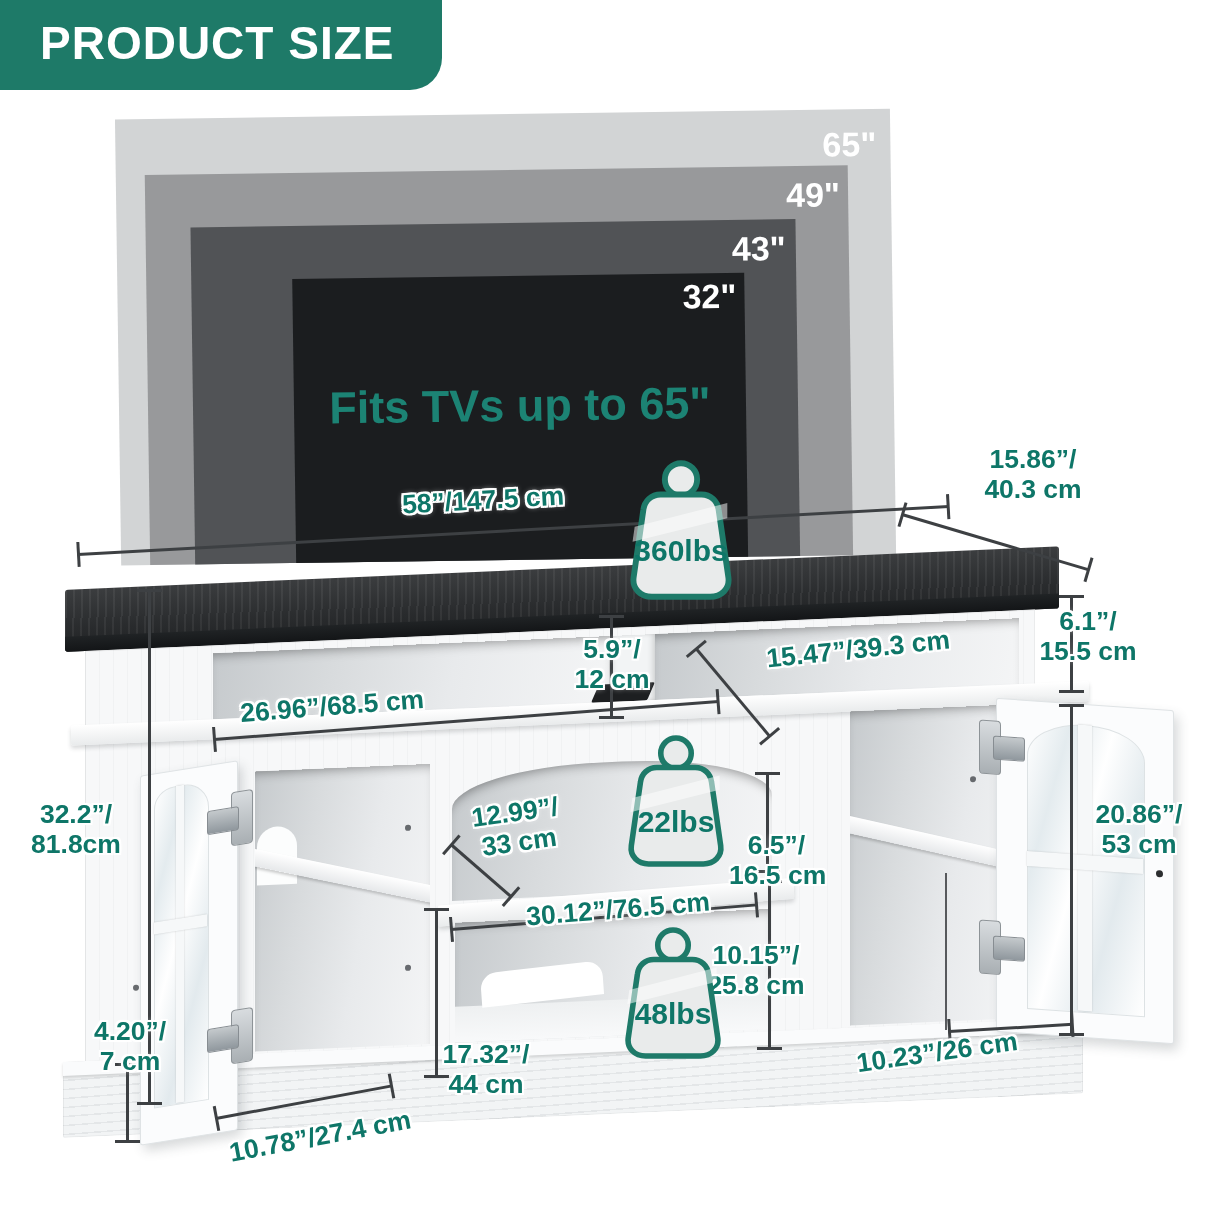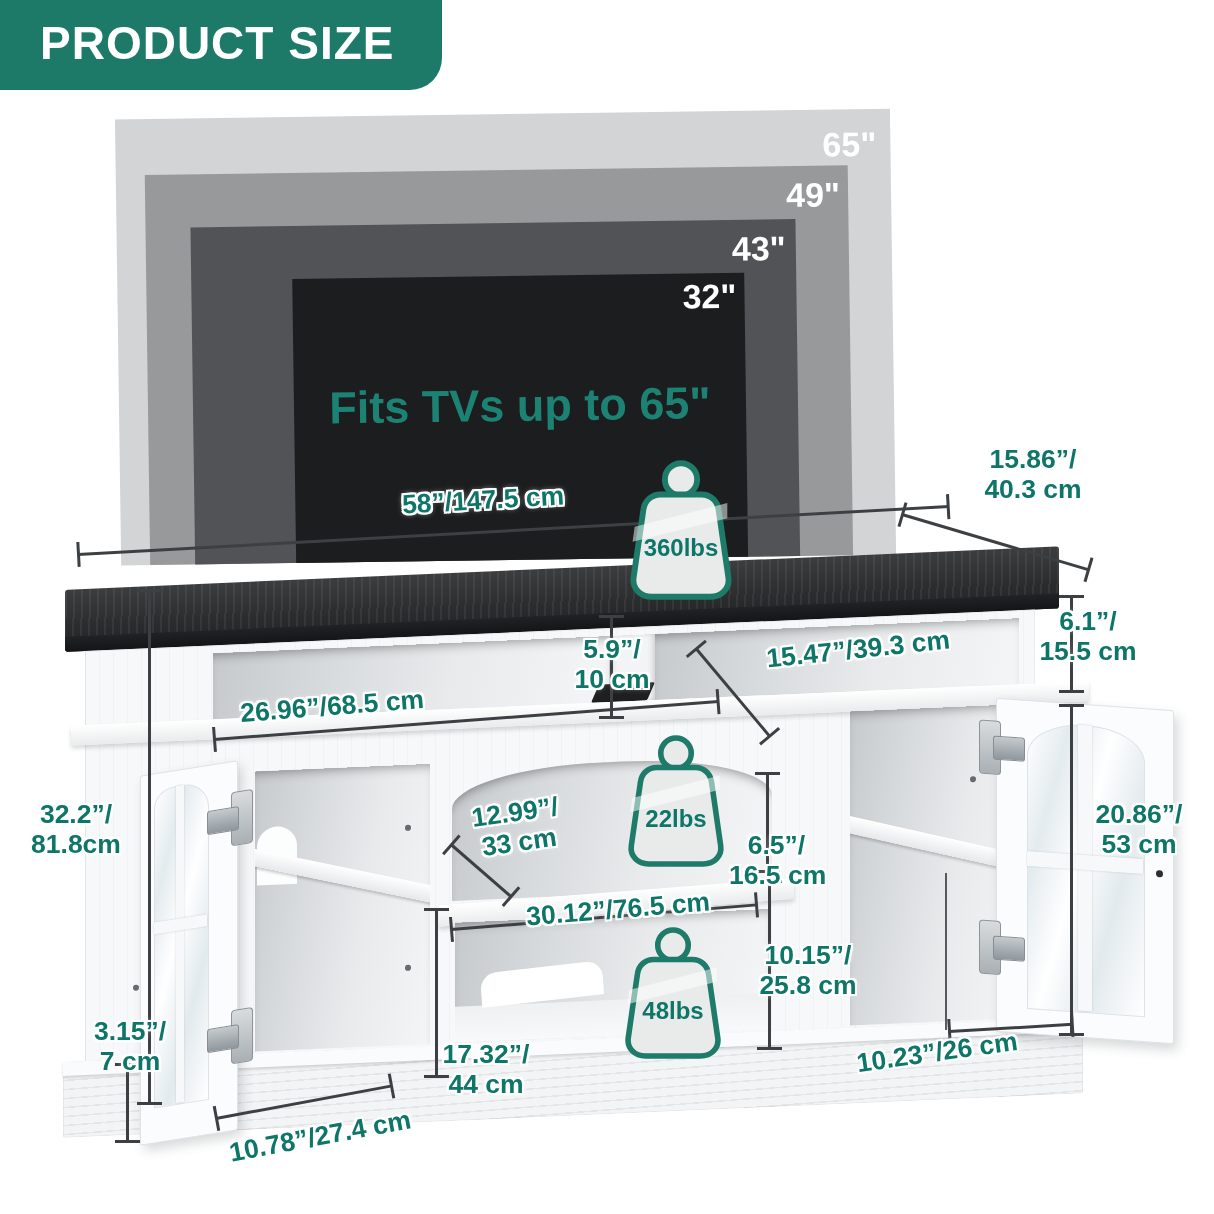--- a/index.html
+++ b/index.html
@@ -101,21 +101,21 @@
     z-index:25;line-height:30px;
     text-shadow:-2px -2px 0 #fff,2px -2px 0 #fff,-2px 2px 0 #fff,2px 2px 0 #fff,
       0 -2px 0 #fff,0 2px 0 #fff,-2px 0 0 #fff,2px 0 0 #fff,0 0 6px #fff;}
   .dlabel.two{text-align:center;}
   .dlabel.two span{display:block;}
 
   
   .badge{position:absolute;z-index:30;}
   .badge svg{position:absolute;left:0;top:0;width:100%;height:100%;}
   .blabel{position:absolute;left:0;right:0;top:53%;text-align:center;
-    color:#0e7668;font-weight:bold;font-size:24px;}
+    color:#0e7668;font-weight:bold;font-size:30px;}
 </style>
 </head>
 <body>
 
 <div class="tvstack">
   <div class="tv tv65">
     <span class="tvlabel" style="right:14px;top:16px;">65"</span>
   </div>
   <div class="tv tv49">
     <span class="tvlabel" style="right:8px;top:10px;">49"</span>
@@ -208,51 +208,51 @@
 <div class="dlabel two" style="left:958px;top:444px;width:150px;">
     <span>15.86”/</span>
     <span>40.3 cm</span>
   </div>
 <div class="dlabel two" style="left:1036px;top:606px;width:104px;">
     <span>6.1”/</span>
     <span>15.5 cm</span>
   </div>
 <div class="dlabel two" style="left:568px;top:634px;width:88px;">
     <span>5.9”/</span>
-    <span>10 cm</span>
+    <span>12 cm</span>
   </div>
 <div class="dlabel" style="left:766px;top:634px;transform:rotate(-6deg);"><span>15.47”/39.3 cm</span></div>
 <div class="dlabel" style="left:240px;top:691px;transform:rotate(-4.4deg);"><span>26.96”/68.5 cm</span></div>
 <div class="dlabel two" style="left:10px;top:799px;width:132px;">
     <span>32.2”/</span>
     <span>81.8cm</span>
   </div>
 <div class="dlabel two" style="left:458px;top:797px;width:118px;transform:rotate(-8deg);">
     <span>12.99”/</span>
     <span>33 cm</span>
   </div>
 <div class="dlabel two" style="left:729px;top:830px;width:95px;">
     <span>6.5”/</span>
     <span>16.5 cm</span>
   </div>
 <div class="dlabel" style="left:526px;top:894px;transform:rotate(-4.7deg);"><span>30.12”/76.5 cm</span></div>
-<div class="dlabel two" style="left:756px;top:940px;width:104px;">
+<div class="dlabel two" style="left:704px;top:940px;width:104px;">
     <span>10.15”/</span>
     <span>25.8 cm</span>
   </div>
 <div class="dlabel two" style="left:1087px;top:799px;width:104px;">
     <span>20.86”/</span>
     <span>53 cm</span>
   </div>
 <div class="dlabel two" style="left:430px;top:1039px;width:112px;">
     <span>17.32”/</span>
     <span>44 cm</span>
   </div>
 <div class="dlabel two" style="left:78px;top:1016px;width:104px;">
-    <span>3.15”/</span>
+    <span>4.20”/</span>
     <span>7 cm</span>
   </div>
 <div class="dlabel" style="left:228px;top:1121px;transform:rotate(-10.5deg);"><span>10.78”/27.4 cm</span></div>
 <div class="dlabel" style="left:856px;top:1037px;transform:rotate(-8deg);"><span>10.23”/26 cm</span></div>
 
 <div class="badge" style="left:616px;top:460px;width:130px;height:140px;">
   <svg viewBox="0 0 120 130">
     <circle cx="60" cy="18" r="15" fill="#e9ebeb" stroke="#1e7a69" stroke-width="5.5"></circle>
     <path d="M41 32 H79 C87.5 32 94 38 95 46.5 L104 109 C105.5 119.5 97.5 127 87 127 H33 C22.5 127 14.5 119.5 16 109 L25 46.5 C26 38 32.5 32 41 32 Z" fill="#e9ebeb" stroke="#1e7a69" stroke-width="5.5" stroke-linejoin="round"></path>
     <path d="M17 62 L103 40 L103 54 L15 76 Z" fill="#ffffff" opacity="0.5"></path>

